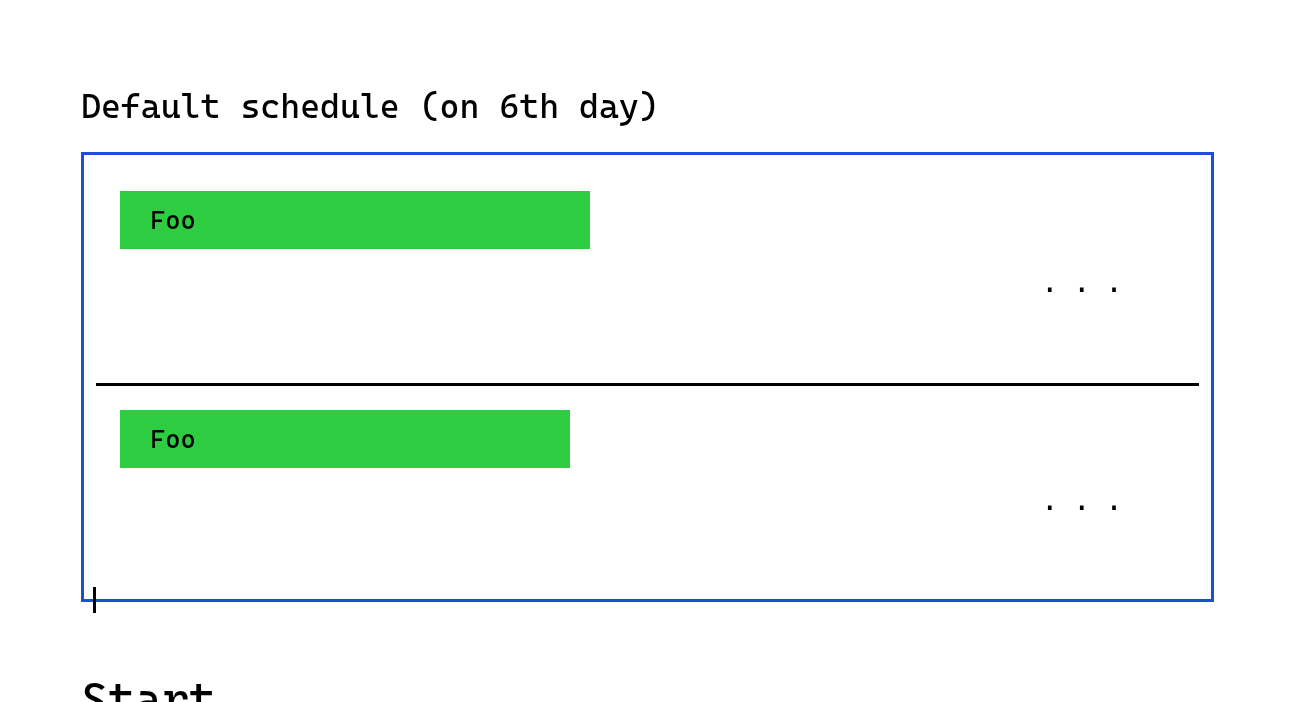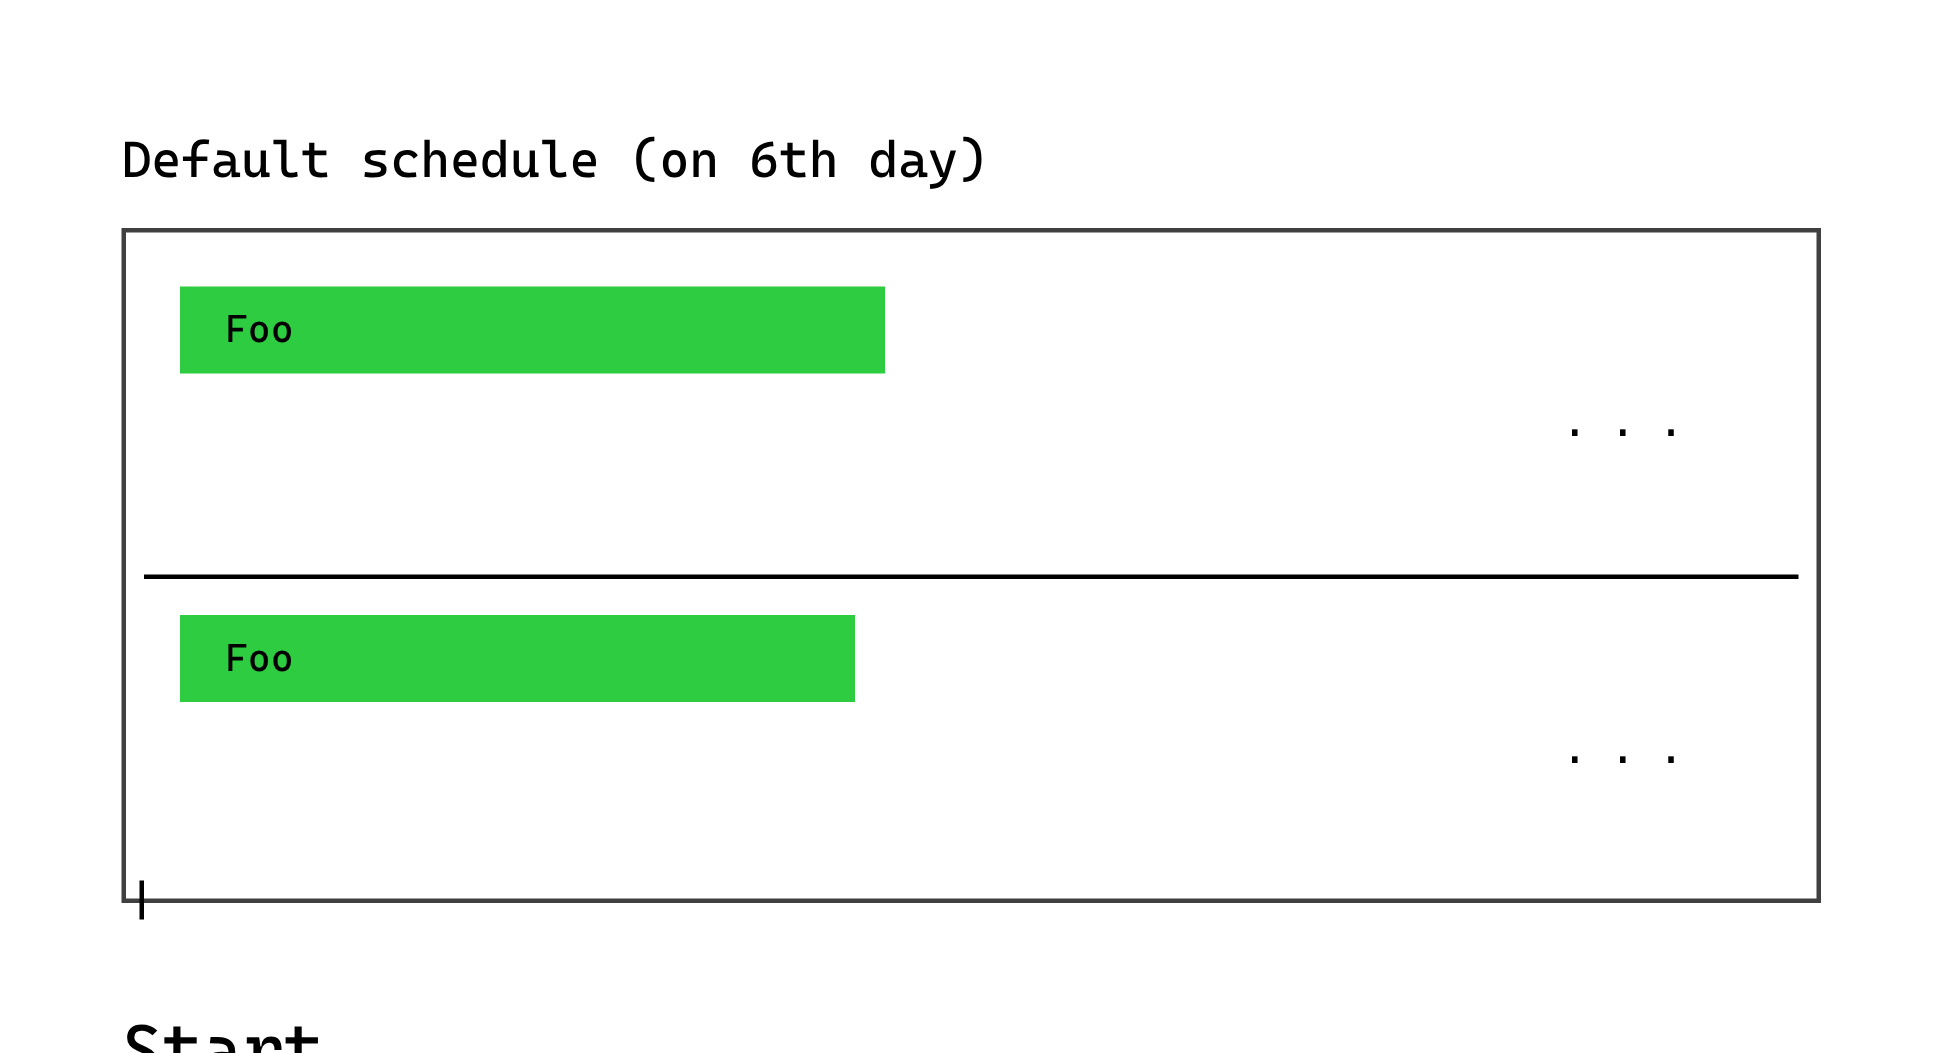--- a/index.html
+++ b/index.html
@@ -12,21 +12,21 @@
       font-family: ui-monospace, 'SF Mono', 'Monaco', 'Cascadia Code', 'Roboto Mono', Consolas, 'Courier New', monospace;
       padding: 50px 45px;
       color: #000;
     }
     .title {
       font-size: 34px;
       margin-bottom: 26px;
       font-weight: 400;
     }
     .schedule-box {
-      border: 3px solid #404040;
+      border: 3px solid #1d4ed8;
       position: relative;
     }
     .row {
       height: 204px;
       padding: 12px;
       position: relative;
     }
     .row + .row {
       border-top: 3px solid #000;
     }

